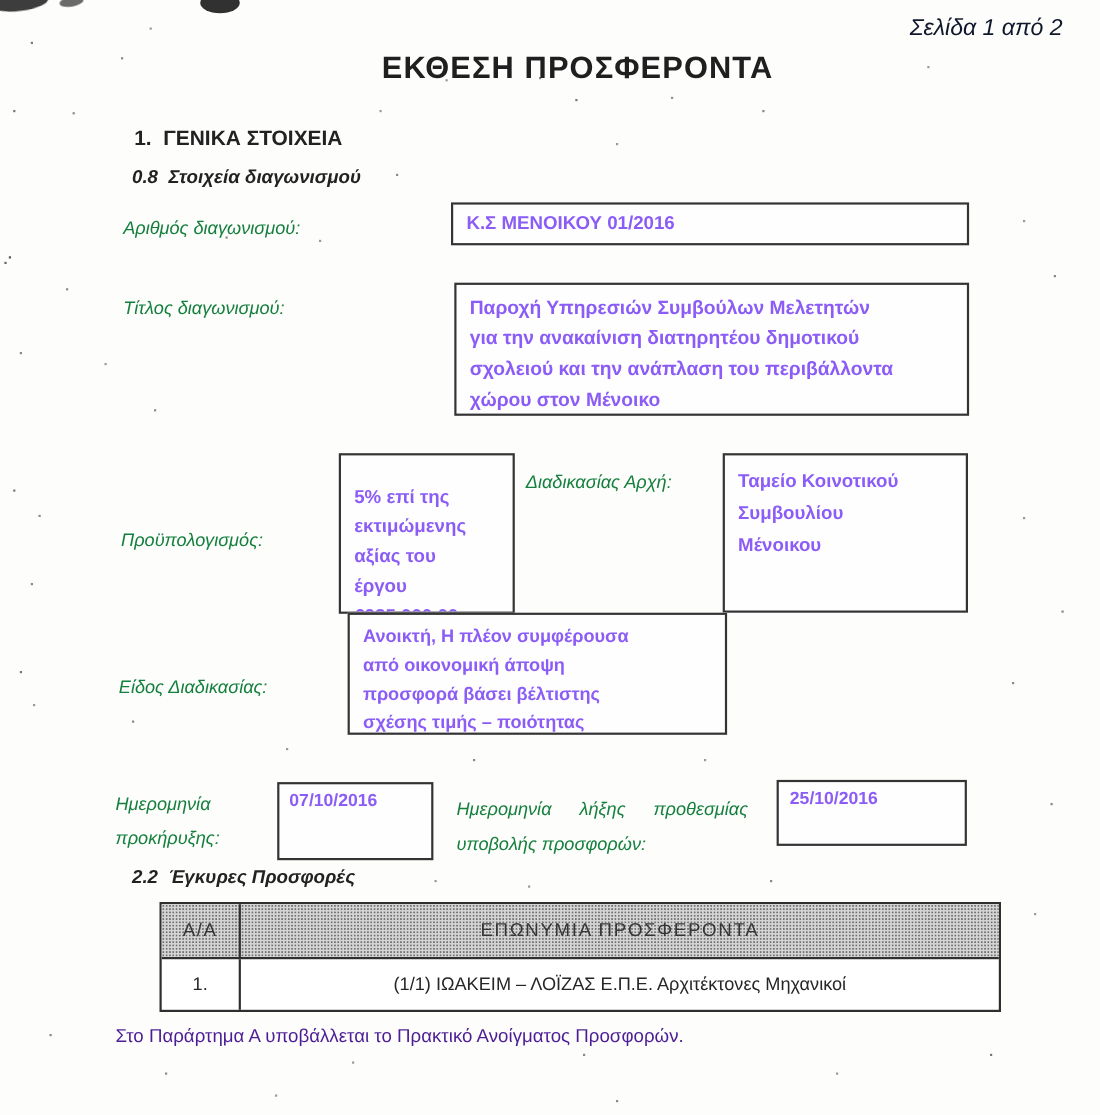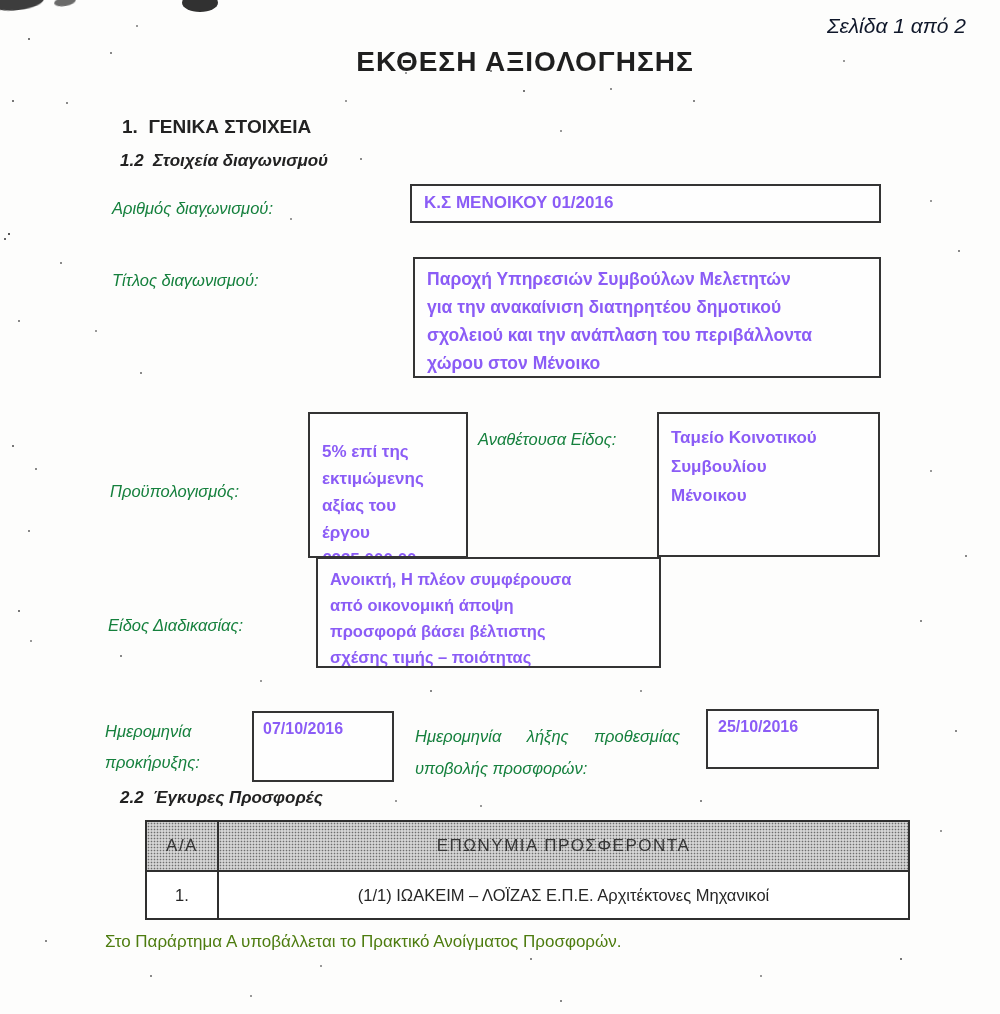--- a/index.html
+++ b/index.html
@@ -102,55 +102,55 @@
     border-bottom: 2px solid #2f2f2f;
     color: #353535; font-size: 17px; letter-spacing: 1.5px;
   }
   .offers-row { display: flex; height: 46px; font-size: 16.5px; color: #262626; }
   .cell { display: flex; align-items: center; justify-content: center; box-sizing: border-box; }
   .cell-aa { width: 72px; border-right: 2px solid #2f2f2f; }
   .cell-name { flex: 1; }
 
   .footer-note {
     position: absolute; left: 105px; top: 932px;
-    font-size: 17px; color: #4d7c0f;
+    font-size: 17px; color: #4c1d95;
   }
 </style>
 </head>
 <body>
 
 <div class="page">
 
   <div class="smudge smudge-a"></div>
   <div class="smudge smudge-b"></div>
   <div class="smudge smudge-c"></div>
   <div class="noise"></div>
 
   <div class="page-number">Σελίδα 1 από 2</div>
-  <h1 class="doc-title">ΕΚΘΕΣΗ ΑΞΙΟΛΟΓΗΣΗΣ</h1>
+  <h1 class="doc-title">ΕΚΘΕΣΗ ΠΡΟΣΦΕΡΟΝΤΑ</h1>
 
   <div class="h-general">1.  ΓΕΝΙΚΑ ΣΤΟΙΧΕΙΑ</div>
-  <div class="h-sub h-sub-11">1.2  Στοιχεία διαγωνισμού</div>
+  <div class="h-sub h-sub-11">0.8  Στοιχεία διαγωνισμού</div>
 
   <div class="field-label lbl-number">Αριθμός διαγωνισμού:</div>
   <div class="value-box box-number">Κ.Σ ΜΕΝΟΙΚΟΥ 01/2016</div>
 
   <div class="field-label lbl-title">Τίτλος διαγωνισμού:</div>
   <div class="value-box box-title">Παροχή Υπηρεσιών Συμβούλων Μελετητών
 για την ανακαίνιση διατηρητέου δημοτικού
 σχολειού και την ανάπλαση του περιβάλλοντα
 χώρου στον Μένοικο</div>
 
   <div class="field-label lbl-budget">Προϋπολογισμός:</div>
   <div class="value-box box-budget">5% επί της
 εκτιμώμενης
 αξίας του
 έργου
 €235.000,00</div>
-  <div class="field-label lbl-authority">Αναθέτουσα Είδος:</div>
+  <div class="field-label lbl-authority">Διαδικασίας Αρχή:</div>
   <div class="value-box box-authority">Ταμείο Κοινοτικού
 Συμβουλίου
 Μένοικου</div>
 
   <div class="field-label lbl-procedure">Είδος Διαδικασίας:</div>
   <div class="value-box box-procedure">Ανοικτή, Η πλέον συμφέρουσα
 από οικονομική άποψη
 προσφορά βάσει βέλτιστης
 σχέσης τιμής – ποιότητας</div>
 

